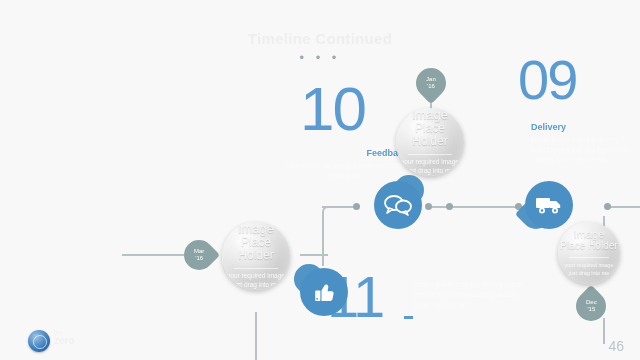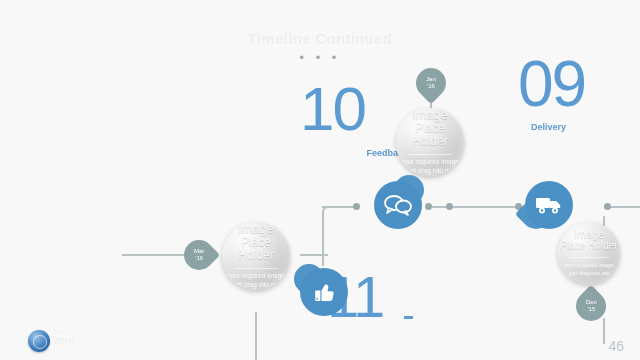--- a/index.html
+++ b/index.html
@@ -168,21 +168,21 @@
 
   <div class="vline" style="left:255px; top:312px; height:48px;"></div>
 
   <div class="vline" style="left:603px; top:318px; height:26px;"></div>
 
   <div class="hline" style="left:610px; top:206px; width:30px;"></div>
   <div class="cdot" style="left:604px; top:203px;"></div>
 
   <div class="vline" style="left:603px; top:216px; height:14px;"></div>
 
-  <div class="bignum" style="left:518px; top:52px; font-size:64px;">09</div>
+  <div class="bignum" style="left:518px; top:52px; font-size:56px;">09</div>
   <div class="stitle" style="left:531px; top:122px;">Delivery</div>
   <div class="sbody" style="left:531px; top:135px; width:100px;">Lorem Ipsum is simply dummy text of the printing and typesetting industry. Lorem Ipsum has</div>
 
   <div class="bignum" style="left:300px; top:78px; font-size:62px;text-align:right;">10</div>
   <div class="stitle" style="left:338px; top:148px; width:70px; text-align:right;">Feedback</div>
   <div class="sbody" style="left:283px; top:161px; width:125px; text-align:center;">Lorem Ipsum is simply dummy text of the printing and</div>
 
   <div class="bignum" style="left:327px; top:268px; font-size:58px;">11</div>
   <div class="sbody" style="left:415px; top:280px; width:108px;">Lorem Ipsum is simply dummy text of the printing and typesetting industry. Lorem Ipsum has</div>
 

